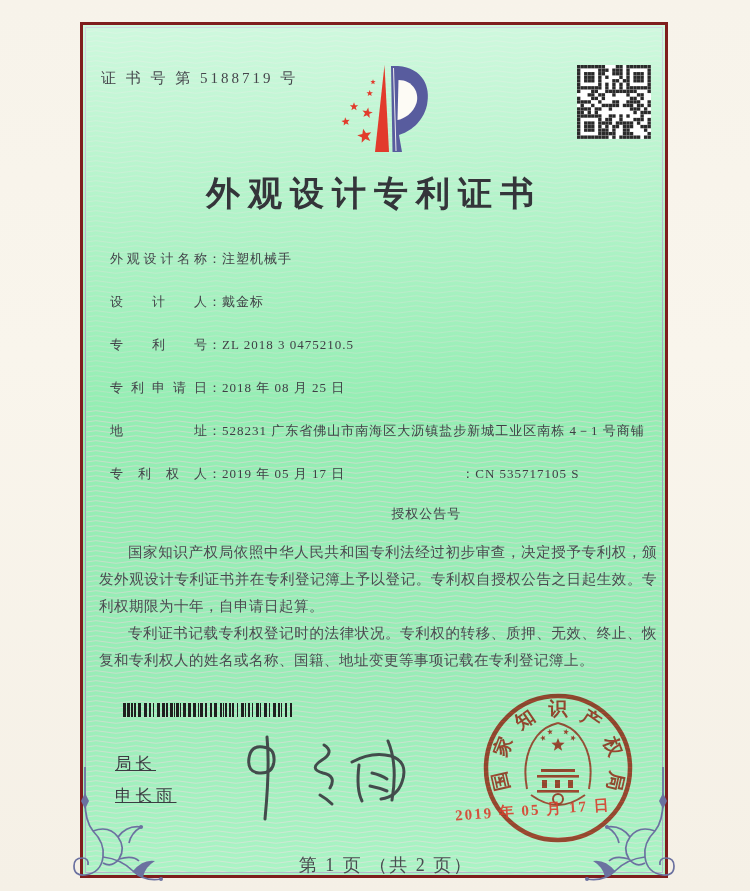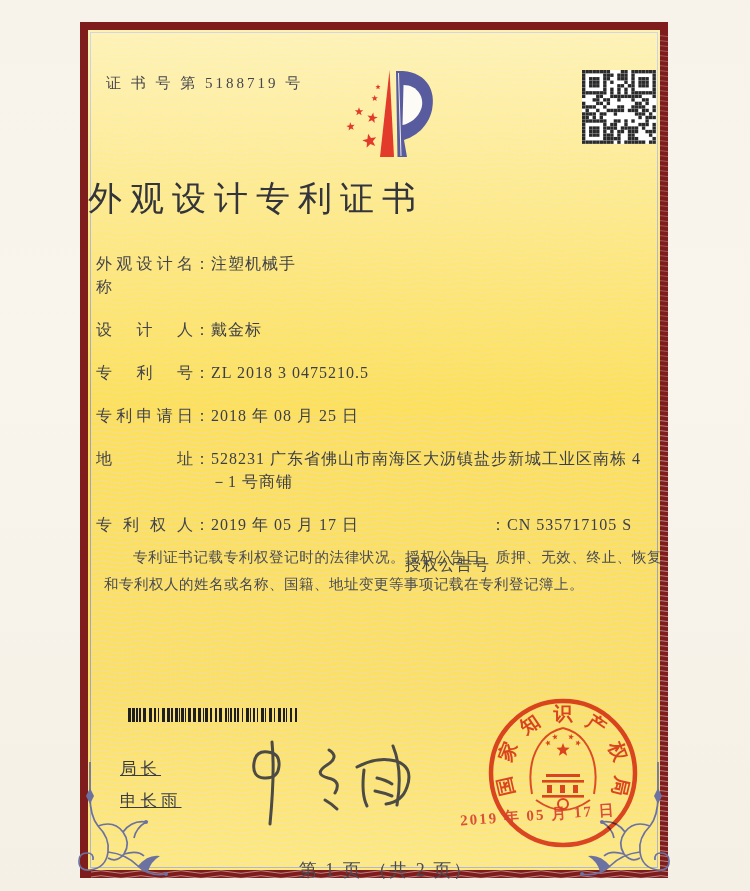--- a/index.html
+++ b/index.html
@@ -4,41 +4,41 @@
 <style>
   html,body{margin:0;padding:0;}
   body{
     width:750px;height:891px;position:relative;overflow:hidden;
     background:linear-gradient(180deg,#f7f3ea 0%,#f9f5ec 40%,#f5f0e6 100%);
     font-family:"Liberation Serif","DejaVu Serif",serif;
     color:#3f4045;
   }
   .frame{
     position:absolute;left:80px;top:22px;width:588px;height:856px;
-    border:8px solid #7f1d1d;background:#fde047;box-sizing:border-box;
+    border:3px solid #7f1d1d;background:#86efac;box-sizing:border-box;
   }
   .frame-inner{
     position:absolute;left:2px;top:2px;right:2px;bottom:2px;
     border:1px solid #9398b5;pointer-events:none;
   }
   #wave-texture{position:absolute;left:3px;top:3px;z-index:0;pointer-events:none;}
   .tint{
     position:absolute;left:0;top:0;right:0;bottom:0;pointer-events:none;z-index:1;
     background:linear-gradient(180deg,rgba(255,255,255,.6) 0%,rgba(248,228,230,.12) 45%,rgba(240,225,235,.18) 78%,rgba(255,255,255,.3) 100%);
   }
   .cert-no{
     position:absolute;left:18px;top:44px;font-size:15px;letter-spacing:3px;color:#45464c;z-index:2;
   }
   .logo{position:absolute;left:240px;top:34px;width:112px;height:100px;z-index:2;}
   .qr{position:absolute;left:494px;top:40px;width:74px;height:74px;z-index:2;}
   .title{
-    position:absolute;left:0;width:100%;top:146px;text-align:left;z-index:2;
-    font-size:34px;font-weight:normal;letter-spacing:8px;color:#34353a;
-  }
-  .fields{position:absolute;left:8px;top:222px;width:560px;z-index:2;font-size:16px;}
+    position:absolute;left:0;width:100%;top:146px;text-align:center;z-index:2;
+    font-size:34px;font-weight:bold;letter-spacing:8px;color:#34353a;
+  }
+  .fields{position:absolute;left:27px;top:222px;width:560px;z-index:2;font-size:13px;}
   .field-row{margin-bottom:20px;line-height:23px;letter-spacing:1px;}
   .field-label{
     display:inline-block;width:98px;text-align:justify;text-align-last:justify;
     vertical-align:top;color:#43444a;
   }
   .field-colon{vertical-align:top;color:#43444a;}
   .field-value{
     display:inline-block;vertical-align:top;color:#3e3f44;max-width:440px;word-break:break-all;
   }
   .field-pair2{display:inline-block;margin-left:46px;}
@@ -520,21 +520,22 @@
   <div class="fields" id="fields">
       <div class="field-row"><span class="field-label">外观设计名称</span><span class="field-colon">：</span><span class="field-value">注塑机械手</span></div>
       <div class="field-row"><span class="field-label">设计人</span><span class="field-colon">：</span><span class="field-value">戴金标</span></div>
       <div class="field-row"><span class="field-label">专利号</span><span class="field-colon">：</span><span class="field-value">ZL 2018 3 0475210.5</span></div>
       <div class="field-row"><span class="field-label">专利申请日</span><span class="field-colon">：</span><span class="field-value">2018 年 08 月 25 日</span></div>
       <div class="field-row"><span class="field-label">地址</span><span class="field-colon">：</span><span class="field-value">528231 广东省佛山市南海区大沥镇盐步新城工业区南栋 4－1 号商铺</span></div>
       <div class="field-row"><span class="field-label">专利权人</span><span class="field-colon">：</span><span class="field-value">2019 年 05 月 17 日</span><span class="field-pair2"><span class="field-label" style="width: auto; letter-spacing: 1px; margin-top: 40px;">授权公告号</span><span class="field-colon">：</span><span class="field-value">CN 535717105 S</span></span></div>
     </div>
 
   <div class="paragraphs" id="paragraphs">
-      <p>专利证书记载专利权登记时的法律状况。授权公告日、质押、无效、终止、恢复和专利权人的姓名或名称、国籍、地址变更等事项记载在专利登记簿上。</p>
+      <p>国家知识产权局依照中华人民共和国专利法经过初步审查，决定授予专利权，颁发外观设计专利证书并在专利登记簿上予以登记。专利权自授权公告之日起生效。专利权期限为十年，自申请日起算。</p>
+      <p>专利证书记载专利权登记时的法律状况。专利权的转移、质押、无效、终止、恢复和专利权人的姓名或名称、国籍、地址变更等事项记载在专利登记簿上。</p>
     </div>
 
   <svg class="barcode" width="172" height="15">
     <g id="barcode-bars" fill="#1f1f1f">
         <rect x="0" y="0" width="3" height="14"></rect>
         <rect x="4" y="0" width="3" height="14"></rect>
         <rect x="8" y="0" width="2" height="14"></rect>
         <rect x="11" y="0" width="2" height="14"></rect>
         <rect x="15" y="0" width="3" height="14"></rect>
         <rect x="21" y="0" width="3" height="14"></rect>

